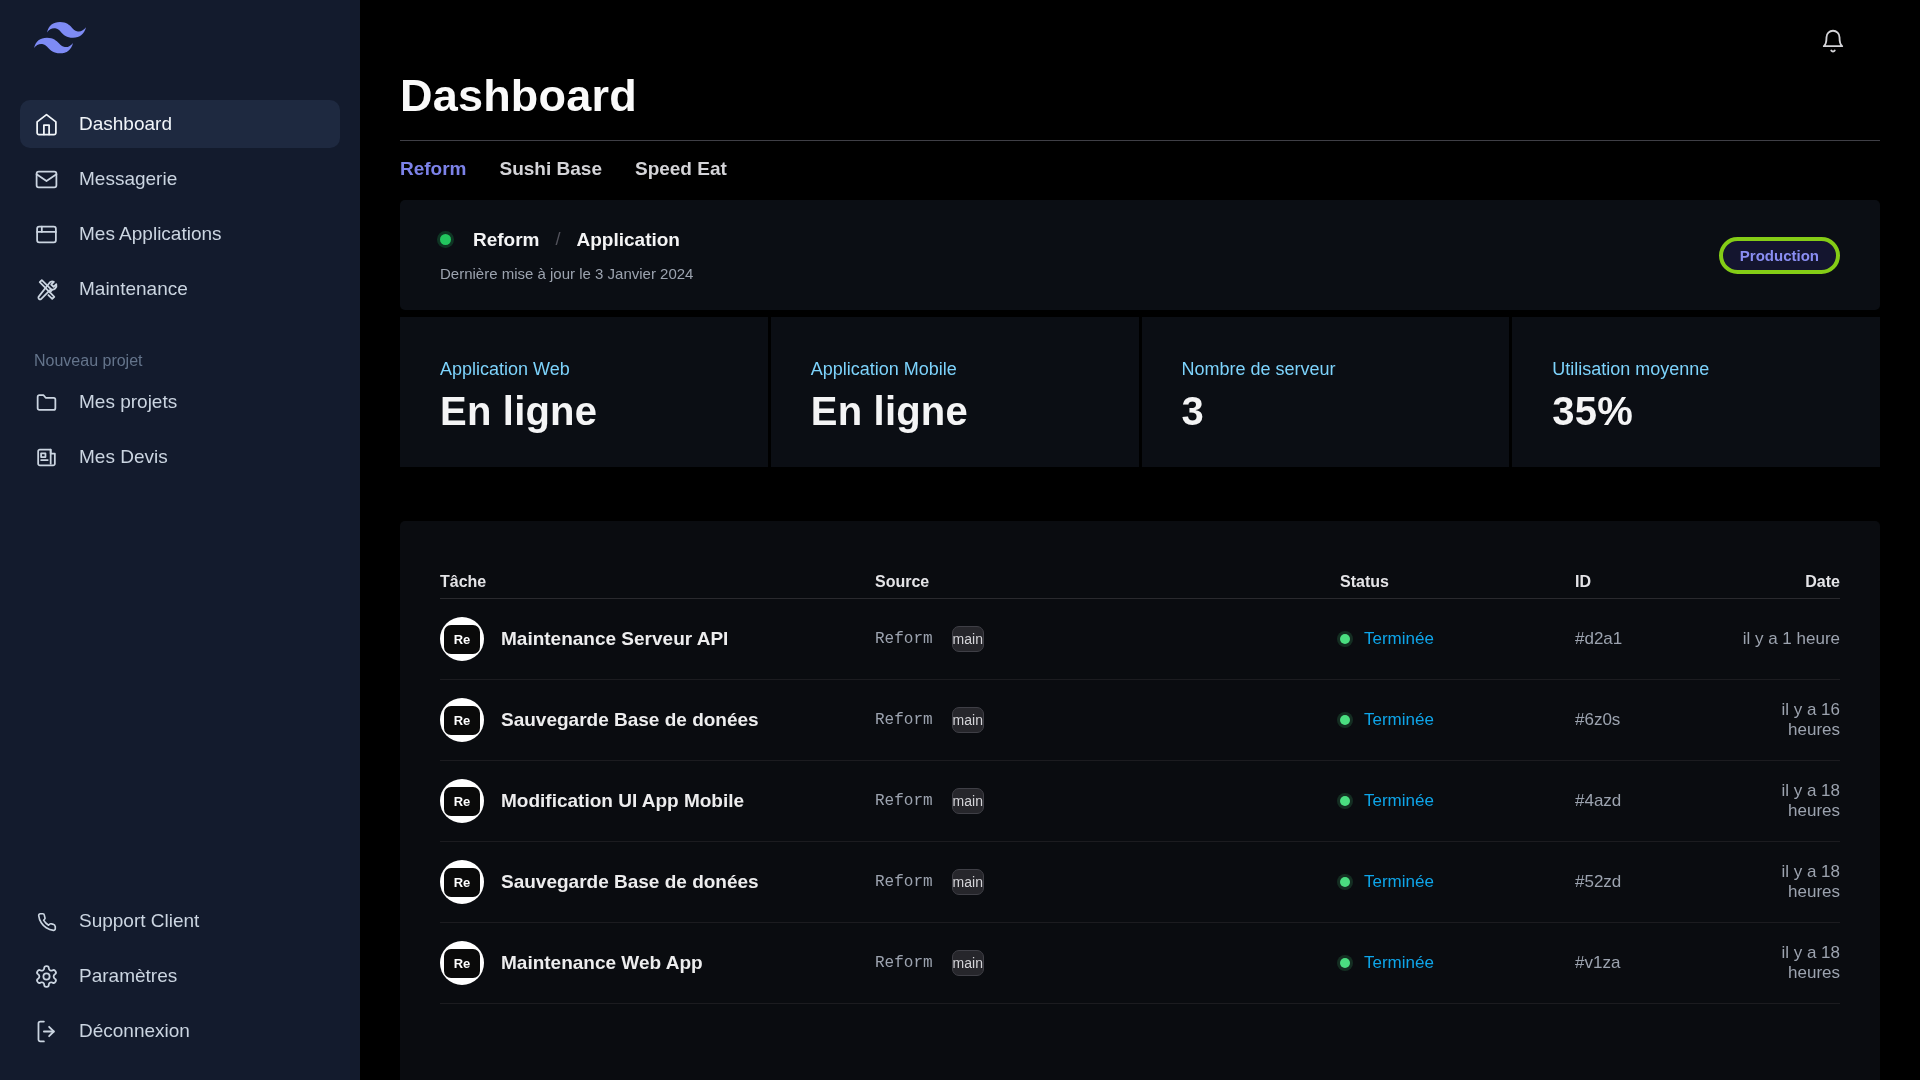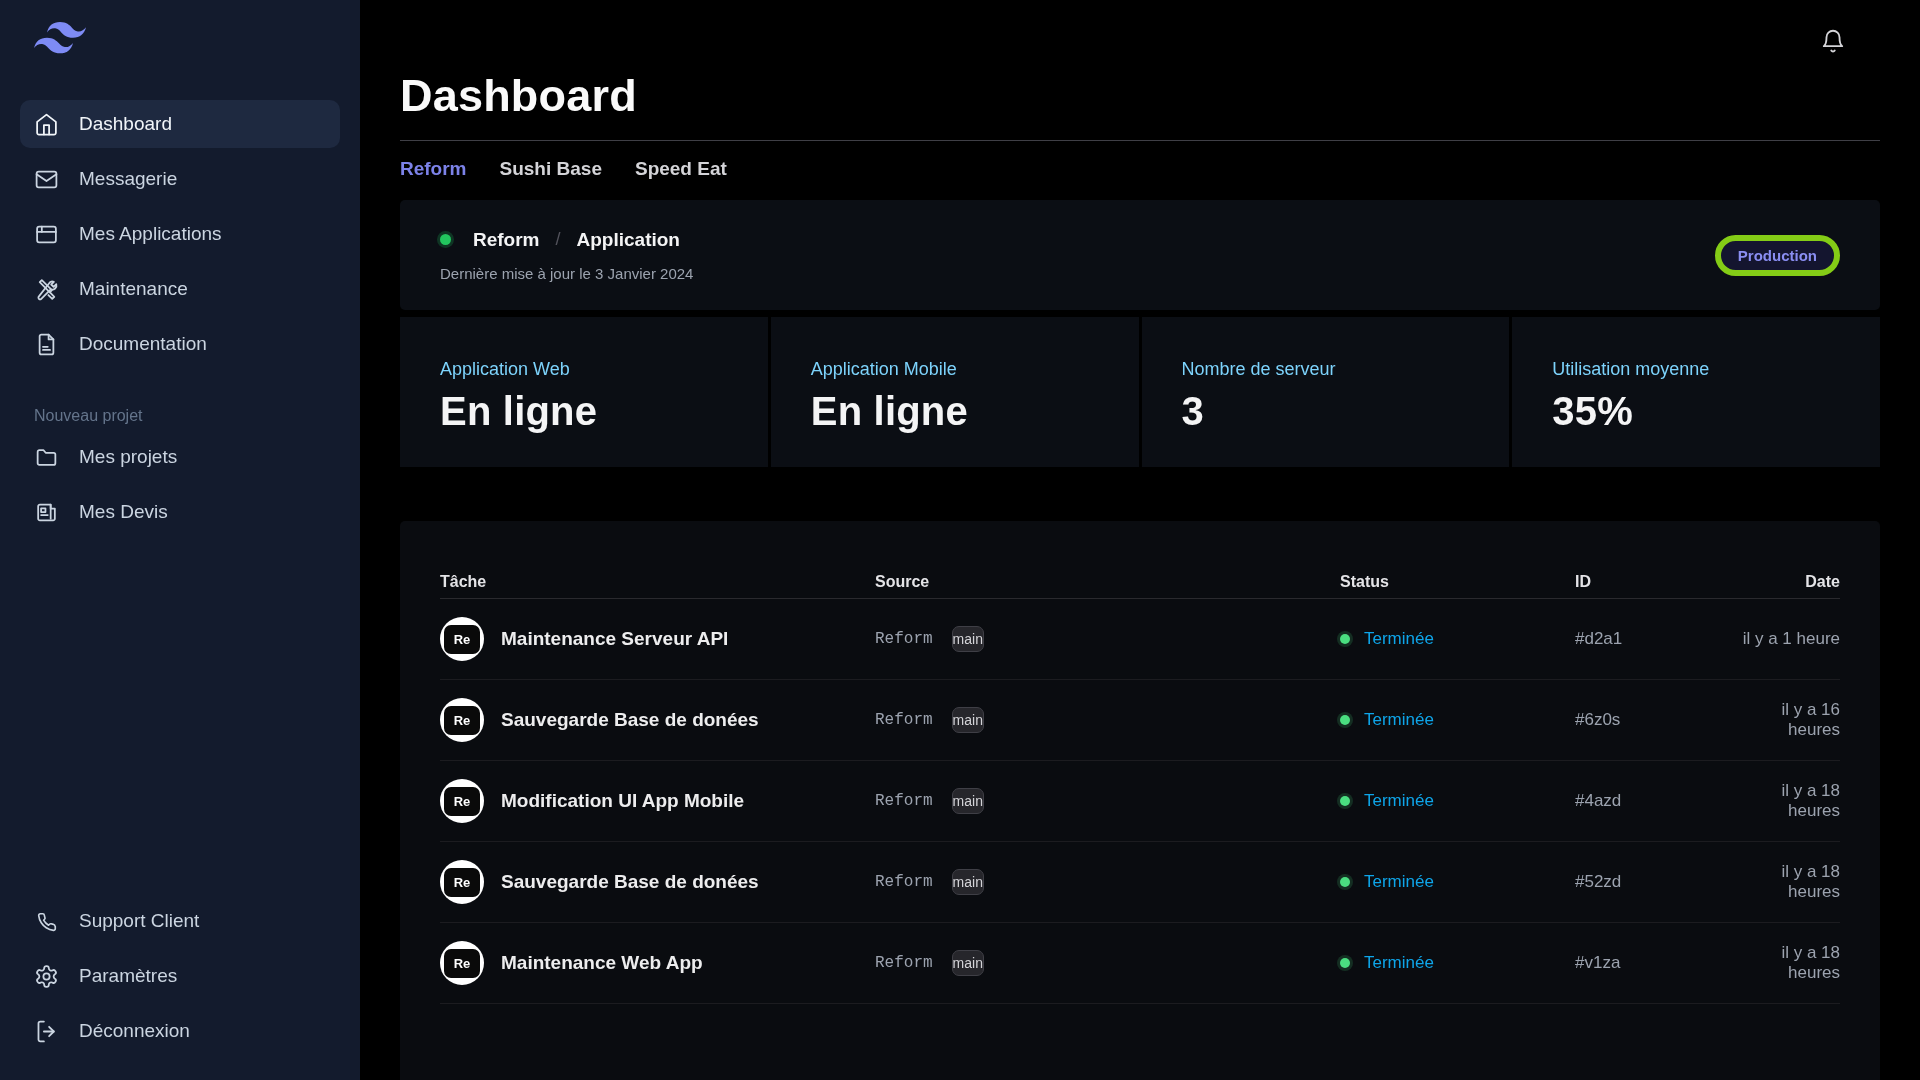--- a/index.html
+++ b/index.html
@@ -47,21 +47,21 @@
     margin-top:20px; background:#0b0e14; border-radius:5px;
     padding:26px 40px; height:110px;
     display:flex; justify-content:space-between; align-items:center;
   }
   .breadcrumb-row { display:flex; align-items:center; gap:22px; }
   .crumb-dot { width:11px; height:11px; border-radius:50%; background:#22c55e; box-shadow:0 0 0 3px rgba(34,197,94,.22); }
   .crumb { color:#f4f4f5; font-size:19px; font-weight:700; }
   .crumb-sep { color:#52525b; font-size:18px; font-weight:400; margin:0 -6px; }
   .last-update { color:#9ca3af; font-size:15px; margin-top:14px; }
   .env-badge {
-    color:#8a8ef2; background:#14152f; border:6px solid #84cc16;
+    color:#8a8ef2; background:#14152f; border:4px solid #84cc16;
     font-size:15px; font-weight:600; padding:6px 17px; border-radius:999px;
   }
   
   .stats { margin-top:7px; display:grid; grid-template-columns:1fr 1fr 1fr 1fr; gap:3px; }
   .stat-cell { background:#0b0e14; height:150px; padding:42px 40px; }
   .stat-label { color:#7dd3fc; font-size:18px; }
   .stat-value { color:#f4f4f5; font-size:40px; font-weight:700; margin-top:9px; letter-spacing:.2px; }
   
   .activities { margin-top:54px; background:#0a0c10; border-radius:5px 5px 0 0; padding:12px 40px 0 40px; flex:1; }
   .activities-title { color:#f4f4f5; font-size:21px; font-weight:700; }
@@ -120,29 +120,20 @@
       <span>Mes Applications</span>
     </li>
     <li class="nav-item">
       <svg viewBox="0 0 24 24">
           <path d="M14.2 6.5a4 4 0 0 1 4.9-1.9l-2.6 2.6 2.3 2.3 2.6-2.6a4 4 0 0 1-5.3 4.9L7 20.9a1.6 1.6 0 0 1-2.3-2.3z"></path>
           <path d="m5.5 5 2-2 9.7 9.7-2 2z"></path>
           <path d="m15.8 15.3 3.7 3.7-2 2-3.7-3.7"></path>
         </svg>
       <span>Maintenance</span>
     </li>
-    <li class="nav-item">
-      <svg viewBox="0 0 24 24">
-          <path d="M14 2.5H7A1.6 1.6 0 0 0 5.4 4.1v15.8A1.6 1.6 0 0 0 7 21.5h10a1.6 1.6 0 0 0 1.6-1.6V7.1z"></path>
-          <path d="M14 2.5v4.6h4.6"></path>
-          <path d="M8.6 14.2h4.6"></path>
-          <path d="M8.6 17.2h6.8"></path>
-        </svg>
-      <span>Documentation</span>
-    </li>
   </ul>
 
   <div class="section-label">Nouveau projet</div>
 
   <ul class="nav">
     <li class="nav-item">
       <svg viewBox="0 0 24 24">
           <path d="M3.5 6.6A1.6 1.6 0 0 1 5.1 5h4.1l2 2.5h7.7a1.6 1.6 0 0 1 1.6 1.6v8.3a1.6 1.6 0 0 1-1.6 1.6H5.1a1.6 1.6 0 0 1-1.6-1.6z"></path>
         </svg>
       <span>Mes projets</span>

